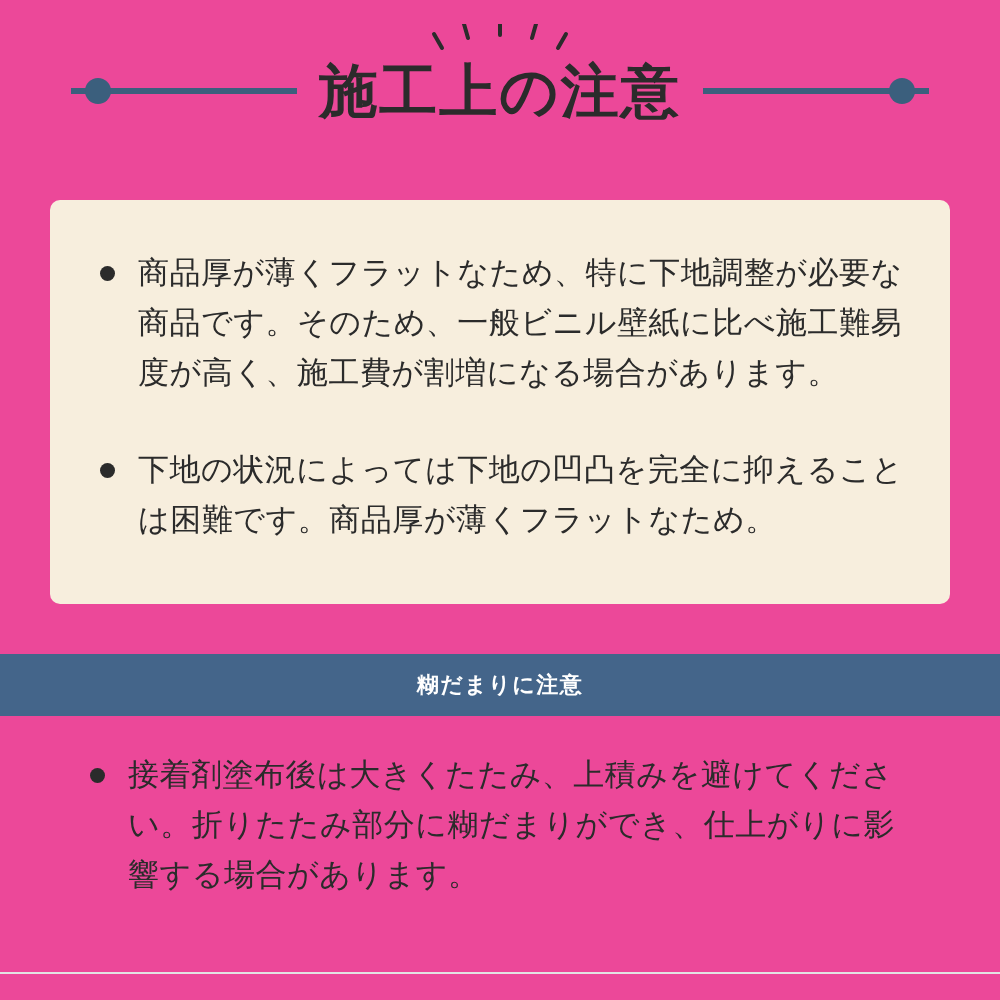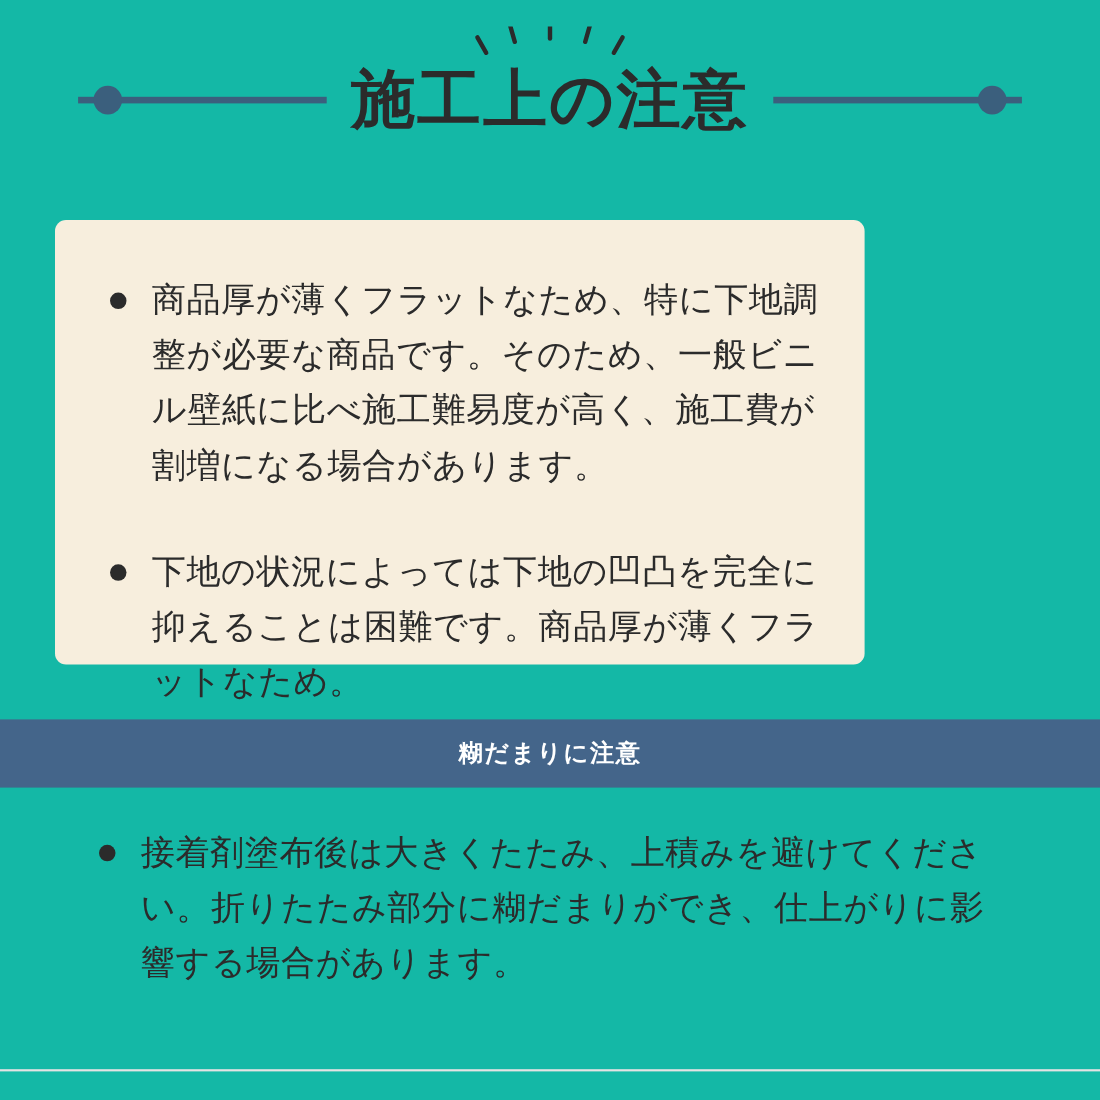--- a/index.html
+++ b/index.html
@@ -10,21 +10,21 @@
     width: 1000px;
     height: 1000px;
     background: #ffffff;
     font-family: "Liberation Sans", sans-serif;
     overflow: hidden;
   }
   .page {
     position: relative;
     width: 1000px;
     height: 1000px;
-    background: #14b8a6;
+    background: #ec4899;
     box-sizing: border-box;
   }
 
   
   .header {
     position: relative;
     height: 180px;
   }
   .title-wrap {
     position: absolute;
@@ -73,21 +73,21 @@
     width: 140px;
     height: 40px;
     transform: translateX(-50%);
   }
 
   
   .note-box {
     position: absolute;
     left: 50px;
     top: 200px;
-    width: 736px;
+    width: 900px;
     height: 404px;
     background: #f7eedd;
     border-radius: 10px;
     box-sizing: border-box;
     padding: 48px 40px 40px 40px;
   }
   ul.bullets {
     list-style: none;
     margin: 0;
     padding: 0;

